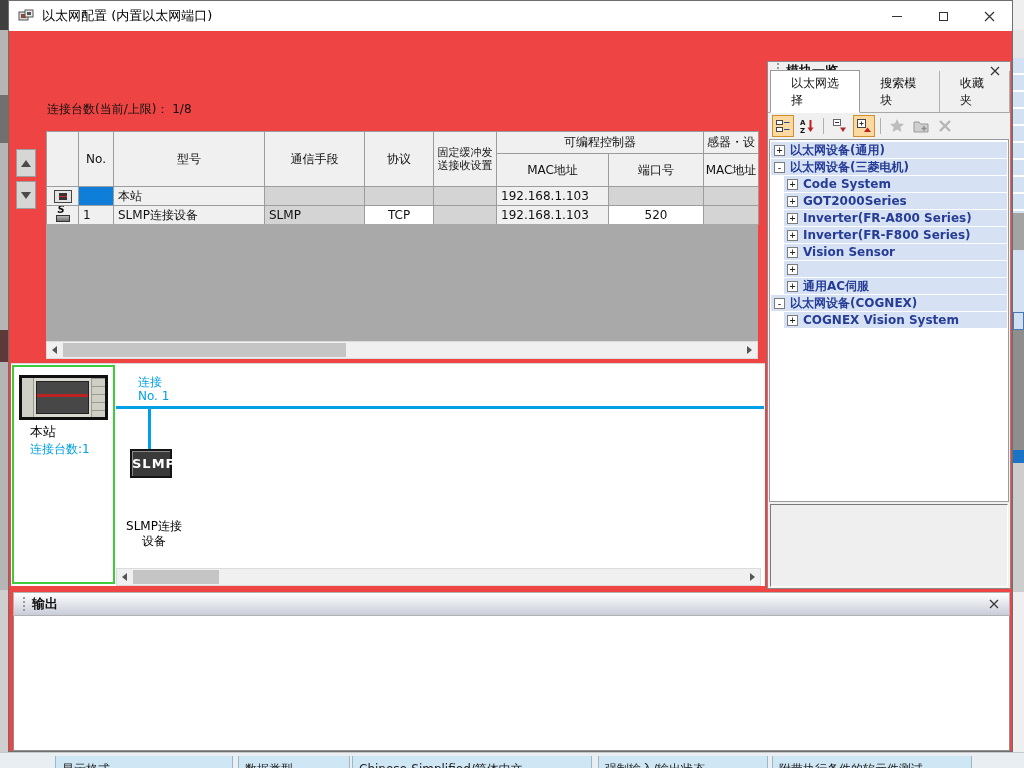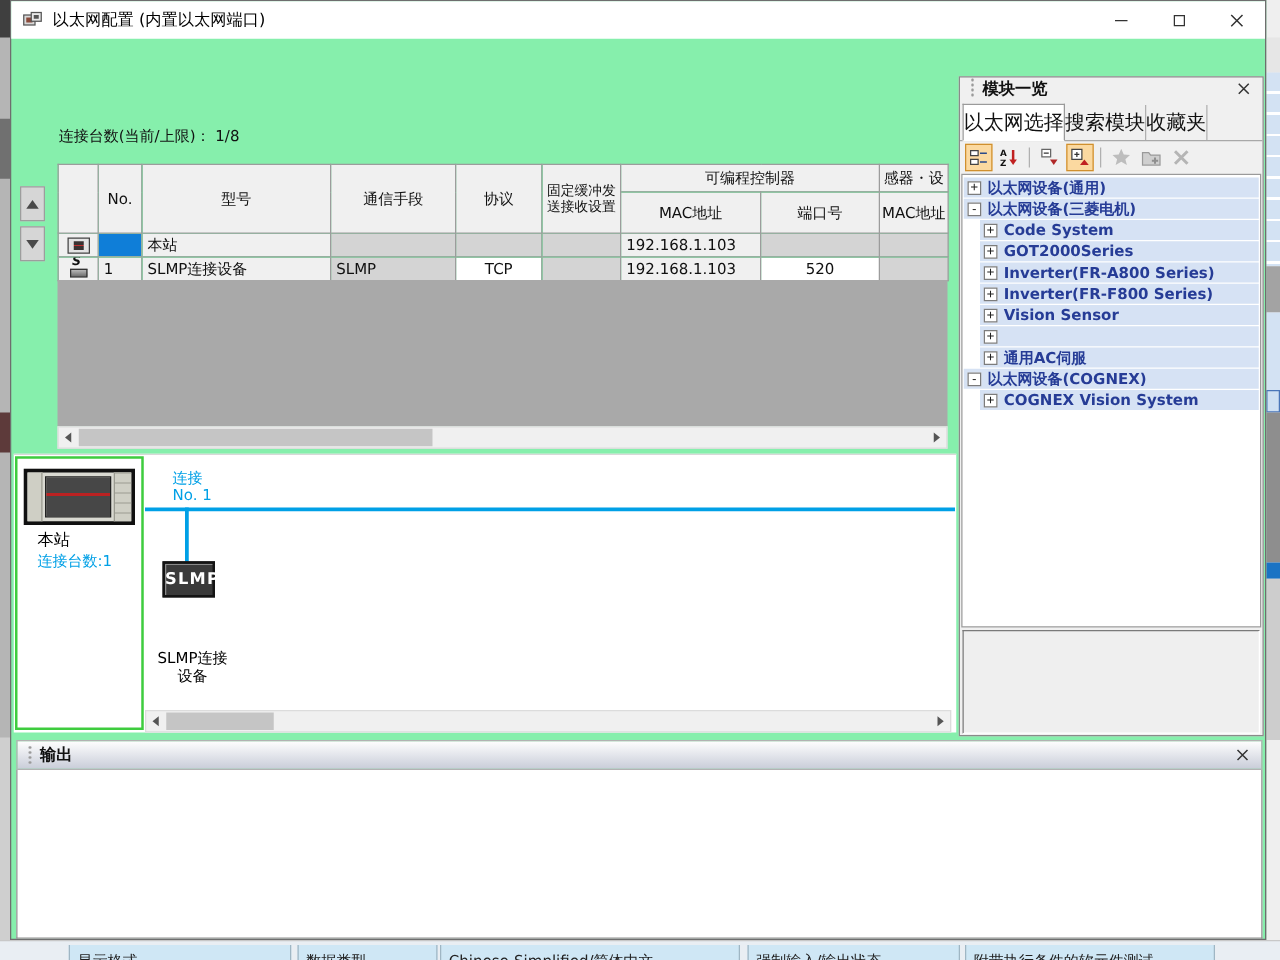--- a/index.html
+++ b/index.html
@@ -28,21 +28,21 @@
   #status-bar { position:absolute; left:0; top:752px; width:1024px; height:16px; background:#e9eef3; border-top:1px solid #c8c8c8; }
   .status-seg { position:absolute; top:3px; height:13px; background:#cfe7f5; border-left:1px solid #9fb6c4; border-right:1px solid #9fb6c4; overflow:hidden; font-size:12px; color:#222; padding:0 6px; }
   .status-seg span{ display:block; margin-top:5px; white-space:nowrap; }
   .status-seg:nth-of-type(1){ left:55px;  width:178px; }
   .status-seg:nth-of-type(2){ left:238px; width:112px; }
   .status-seg:nth-of-type(3){ left:352px; width:240px; }
   .status-seg:nth-of-type(4){ left:598px; width:170px; }
   .status-seg:nth-of-type(5){ left:772px; width:200px; }
 
   
-  #dialog { position:absolute; left:8px; top:0; width:1005px; height:752px; background:#86efac; border:1px solid #6e6e6e;text-decoration:underline; }
+  #dialog { position:absolute; left:8px; top:0; width:1005px; height:752px; background:#ef4444; border:1px solid #6e6e6e;text-decoration:underline; }
 
   #titlebar { position:absolute; left:0; top:0; width:100%; height:30px; background:#ffffff; display:flex; align-items:center; }
   #app-icon { width:16px; height:16px; margin-left:9px; }
   #title-text { margin-left:8px; font-size:13px; color:#000; }
   #win-btns { margin-left:auto; display:flex; height:30px; }
   .win-btn { width:46px; height:30px; display:flex; align-items:center; justify-content:center; }
   .glyph-min { width:10px; height:1px; background:#333; }
   .glyph-max { width:9px; height:9px; border:1px solid #333; }
 
   #menubar { position:absolute; left:0; top:30px; width:100%; height:28px; background:#f1f1f1; border-bottom:1px solid #e3e3e3; display:flex; align-items:center; }
@@ -111,21 +111,21 @@
   #slmp-box { position:absolute; left:119px; top:85px; width:42px; height:29px; background:#3a3a3a; border:2px solid #141414;
      box-shadow:inset 1px 1px 0 #8a8a8a; color:#fff; font-weight:bold; font-size:13px; text-align:center; line-height:25px; letter-spacing:1px; }
   #device-label { position:absolute; left:112px; top:155px; width:62px; font-size:12px; line-height:15px; text-align:center; color:#000; }
 
   
   #module-panel { position:absolute; left:758px; top:60px; width:244px; height:528px; background:#f0f0f0; border:1px solid #8a8a8a; }
   #mp-header { position:absolute; left:0; top:0; width:100%; height:24px; display:flex; align-items:flex-start; }
   #mp-title { font-size:13px; font-weight:bold; }
   .panel-x { margin-left:auto; margin-right:6px; width:18px; height:18px; display:flex; align-items:center; justify-content:center; }
   #mp-tabs { position:absolute; left:0; top:24px; width:100%; height:27px; display:flex; align-items:flex-end; padding-left:2px; border-bottom:1px solid #a8a8a8; }
-  .tab { font-size:16px; padding:4px 0 3px; border-right:1px solid #b0b0b0;margin-top:24px; }
+  .tab { font-size:12px; padding:4px 20px 3px; border-right:1px solid #b0b0b0;margin-top:24px; }
   .tab.active { background:#fff; border:1px solid #9a9a9a; border-bottom:1px solid #fff; margin-bottom:-1px; }
   #mp-toolbar { position:absolute; left:0; top:51px; width:100%; height:26px; display:flex; align-items:center; padding-left:4px; gap:2px; }
   .tb-btn { width:22px; height:22px; display:flex; align-items:center; justify-content:center; border:1px solid transparent; }
   .tb-btn.sel { background:#fbd9a0; border:1px solid #cf8f2e; }
   .tb-sep { width:1px; height:16px; background:#b0b0b0; margin:0 3px; }
   #mp-tree { position:absolute; left:1px; top:77px; width:240px; height:363px; background:#fff; border:1px solid #9a9a9a; overflow:hidden; }
   .tree-row { position:absolute; left:1px; width:236px; height:16px; display:flex; }
   .tree-row .indent { width:13px; flex:none; }
   .tree-row .hl { flex:1; background:#d6e2f4; display:flex; align-items:center; padding-left:3px; gap:5px; overflow:hidden; }
   .expand-box { flex:none; width:11px; height:11px; border:1px solid #7c7c7c; background:#fff; font-family:"DejaVu Sans Mono",monospace;

